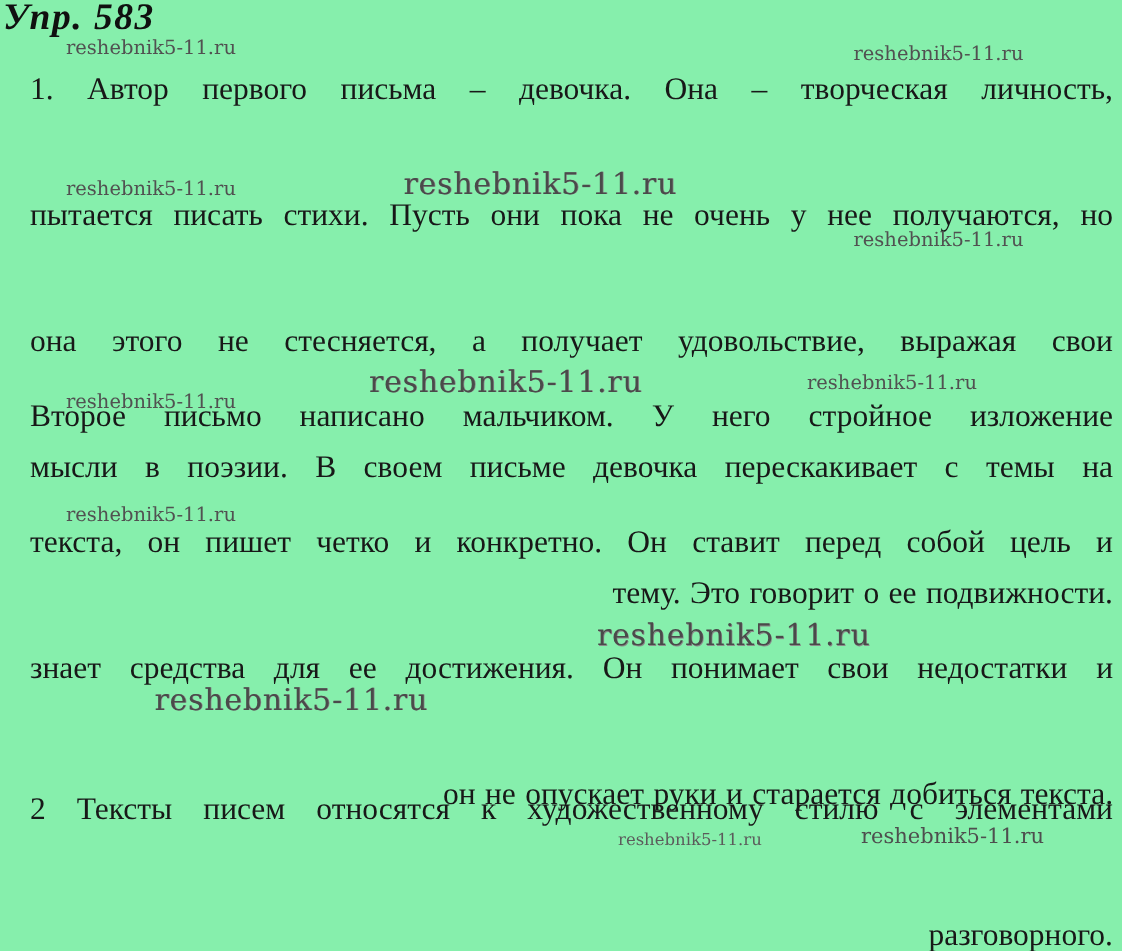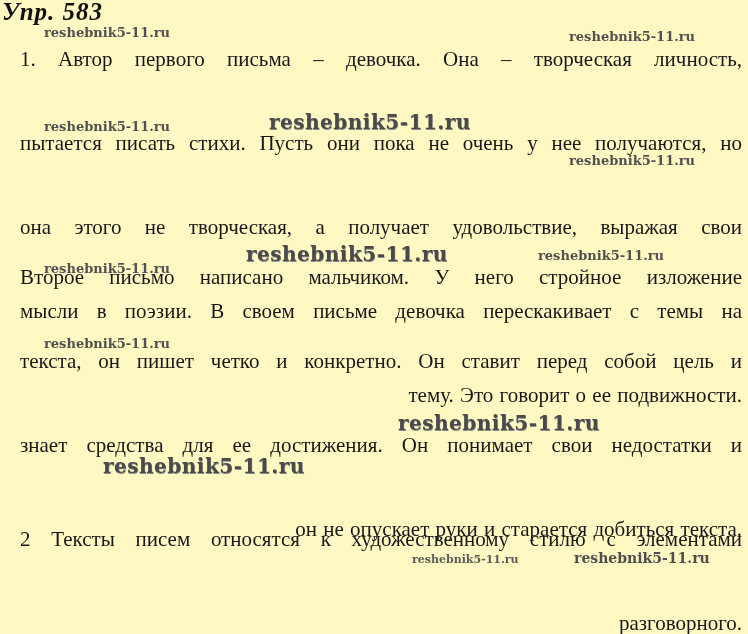--- a/index.html
+++ b/index.html
@@ -4,21 +4,21 @@
 <style>
   html, body {
     margin: 0;
     padding: 0;
     background: #ffffff;
   }
   .page {
     position: relative;
     width: 748px;
     height: 634px;
-    background: #fef9c3;
+    background: #86efac;
     overflow: hidden;
     font-family: "Liberation Serif", serif;
   }
   .heading {
     position: absolute;
     left: 2px;
     top: -2px;
     font-size: 25px;
     font-weight: bold;
     font-style: italic;
@@ -46,41 +46,41 @@
   }
   .para .line.last {
     text-align: right;
   }
   .p1 { top: 38px; }
   .p2 { top: 256px; }
   .p3 { top: 518px; }
   .wm {
     position: absolute;
     font-family: "DejaVu Serif", serif;
-    font-weight: bold;
+    font-weight: normal;
     white-space: nowrap;
     letter-spacing: 0px;
   }
   .wm.xs { font-size: 11px; color: #5b5b5b; }
   .wm.sm { font-size: 13px; color: #515151; }
   .wm.md { font-size: 14px; color: #4e4e4e; }
   .wm.lg { font-size: 20px; color: #4a4a4a; letter-spacing: 0.5px;
            text-shadow: 0.5px 0.5px 0 #8a8a8a; }
 </style>
 </head>
 <body>
 
 <div class="page">
 
   <div class="heading">Упр. 583</div>
 
   <div class="para p1">
     <div class="line justify">1. Автор первого письма – девочка. Она – творческая личность,</div>
     <div class="line justify">пытается писать стихи. Пусть они пока не очень у нее получаются, но</div>
-    <div class="line justify">она этого не творческая, а получает удовольствие, выражая свои</div>
+    <div class="line justify">она этого не стесняется, а получает удовольствие, выражая свои</div>
     <div class="line justify">мысли в поэзии. В своем письме девочка перескакивает с темы на</div>
     <div class="line last">тему. Это говорит о ее подвижности.</div>
   </div>
 
   <div class="para p2">
     <div class="line justify">Второе письмо написано мальчиком. У него стройное изложение</div>
     <div class="line justify">текста, он пишет четко и конкретно. Он ставит перед собой цель и</div>
     <div class="line justify">знает средства для ее достижения. Он понимает свои недостатки и</div>
     <div class="line last">он не опускает руки и старается добиться текста.</div>
   </div>

